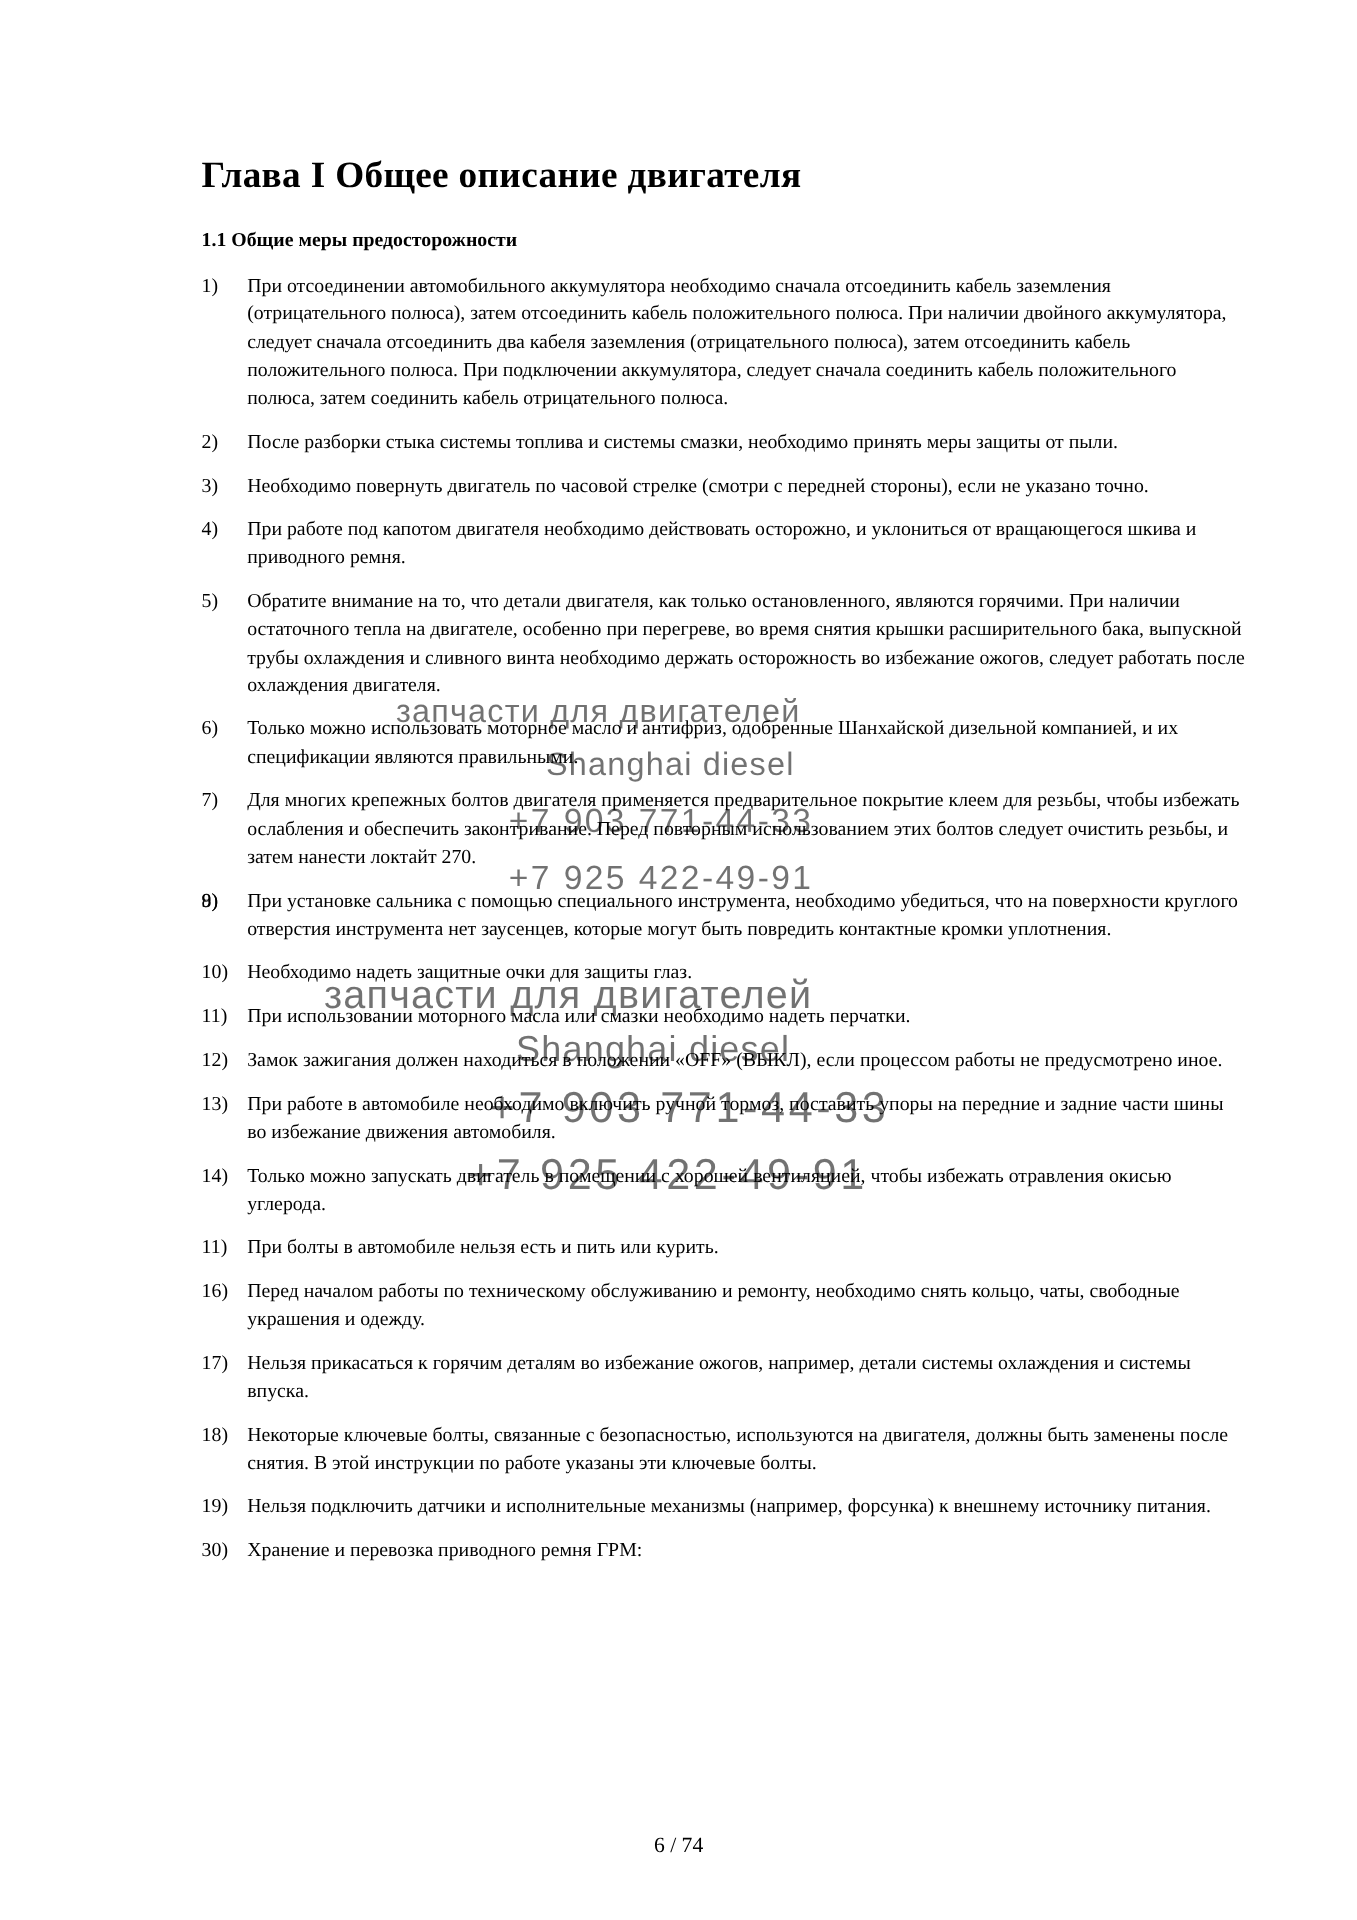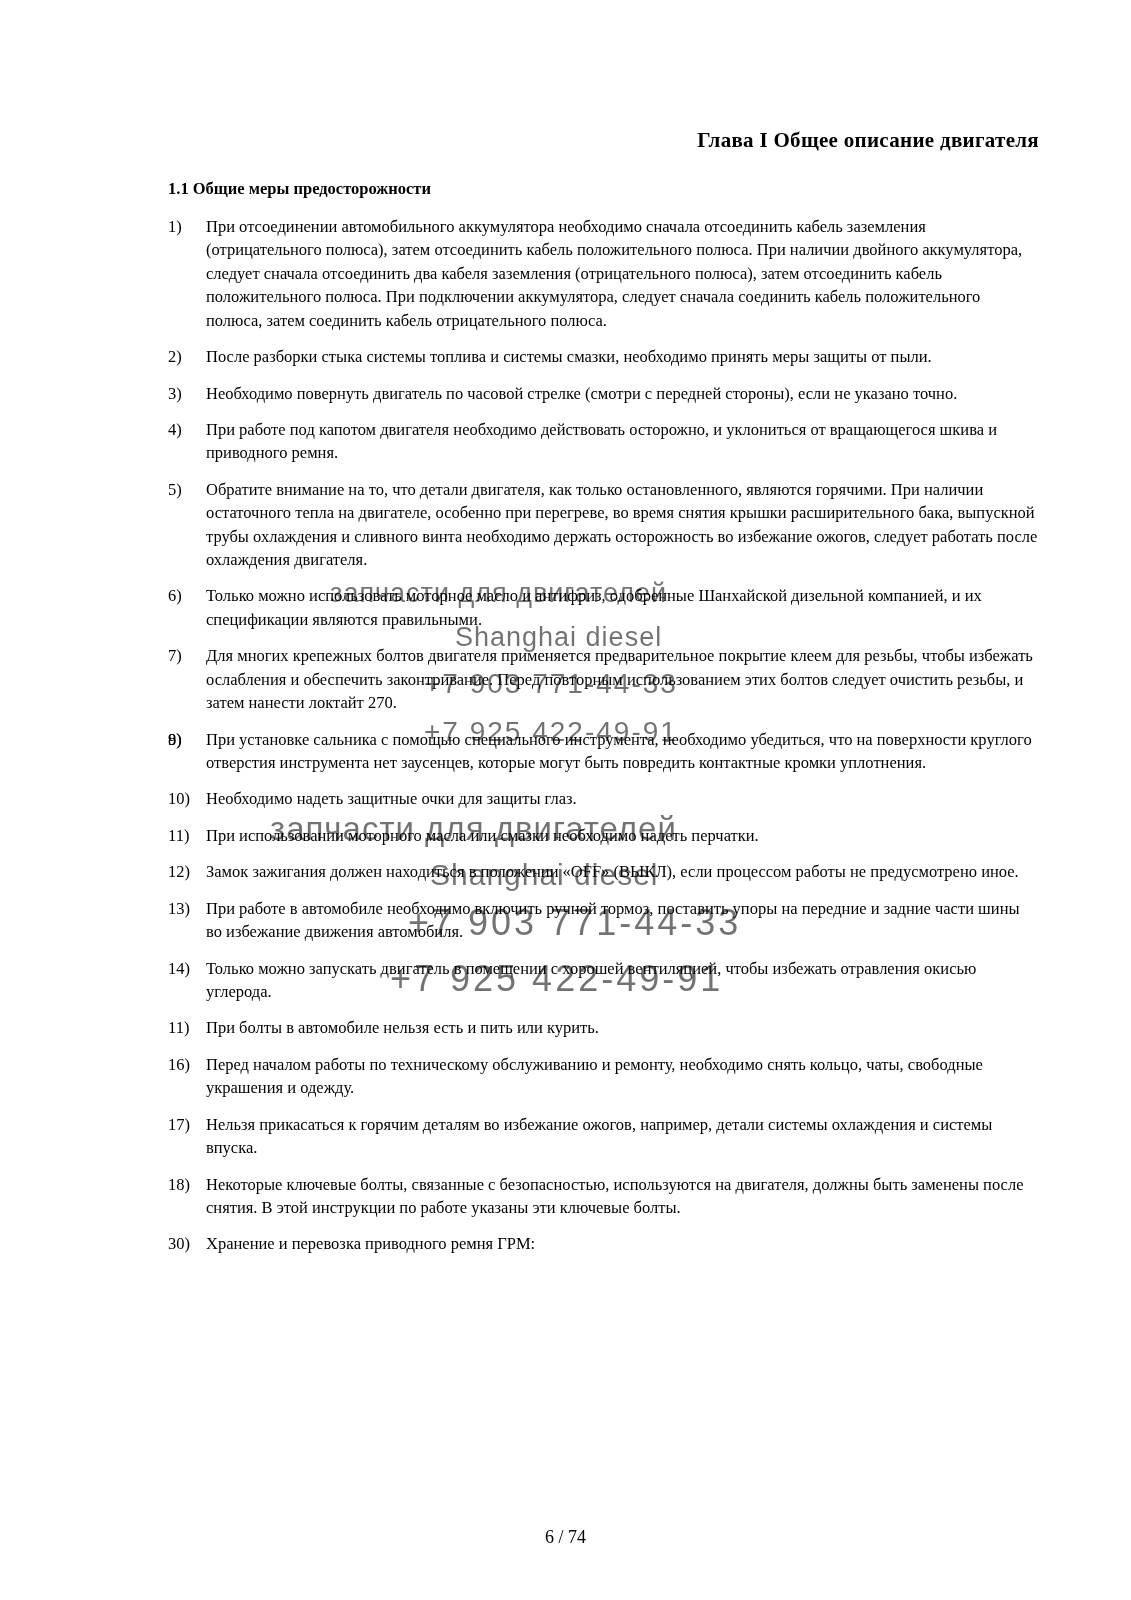--- a/index.html
+++ b/index.html
@@ -15,22 +15,22 @@
     position: relative;
   }
   .page {
     position: relative;
     width: 1131px;
     min-height: 1600px;
     box-sizing: border-box;
     padding: 128px 92px 40px 168px;
   }
   .doc-title {
-    text-align: right;
-    font-size: 21px;
+    text-align: left;
+    font-size: 31px;
     font-weight: bold;
     letter-spacing: 0.3px;
     margin: 0 0 26px 0;
   }
   .section-heading {
     font-size: 16.5px;
     font-weight: bold;
     margin: 0 0 16px 0;
   }
   ol.rules {
@@ -178,20 +178,24 @@
     </li>
     <li>
       <span class="num">17)</span>
       <span>Нельзя прикасаться к горячим деталям во избежание ожогов, например, детали системы охлаждения и системы впуска.</span>
     </li>
     <li>
       <span class="num">18)</span>
       <span>Некоторые ключевые болты, связанные с безопасностью, используются на двигателя, должны быть заменены после снятия. В этой инструкции по работе указаны эти ключевые болты.</span>
     </li>
     <li>
+      <span class="num">19)</span>
+      <span>Нельзя подключить датчики и исполнительные механизмы (например, форсунка) к внешнему источнику питания.</span>
+    </li>
+    <li>
       <span class="num">30)</span>
       <span>Хранение и перевозка приводного ремня ГРМ:</span>
     </li>
   </ol>
 
   <div class="footer">6 / 74</div>
 
 </div>
 
 </body></html>

